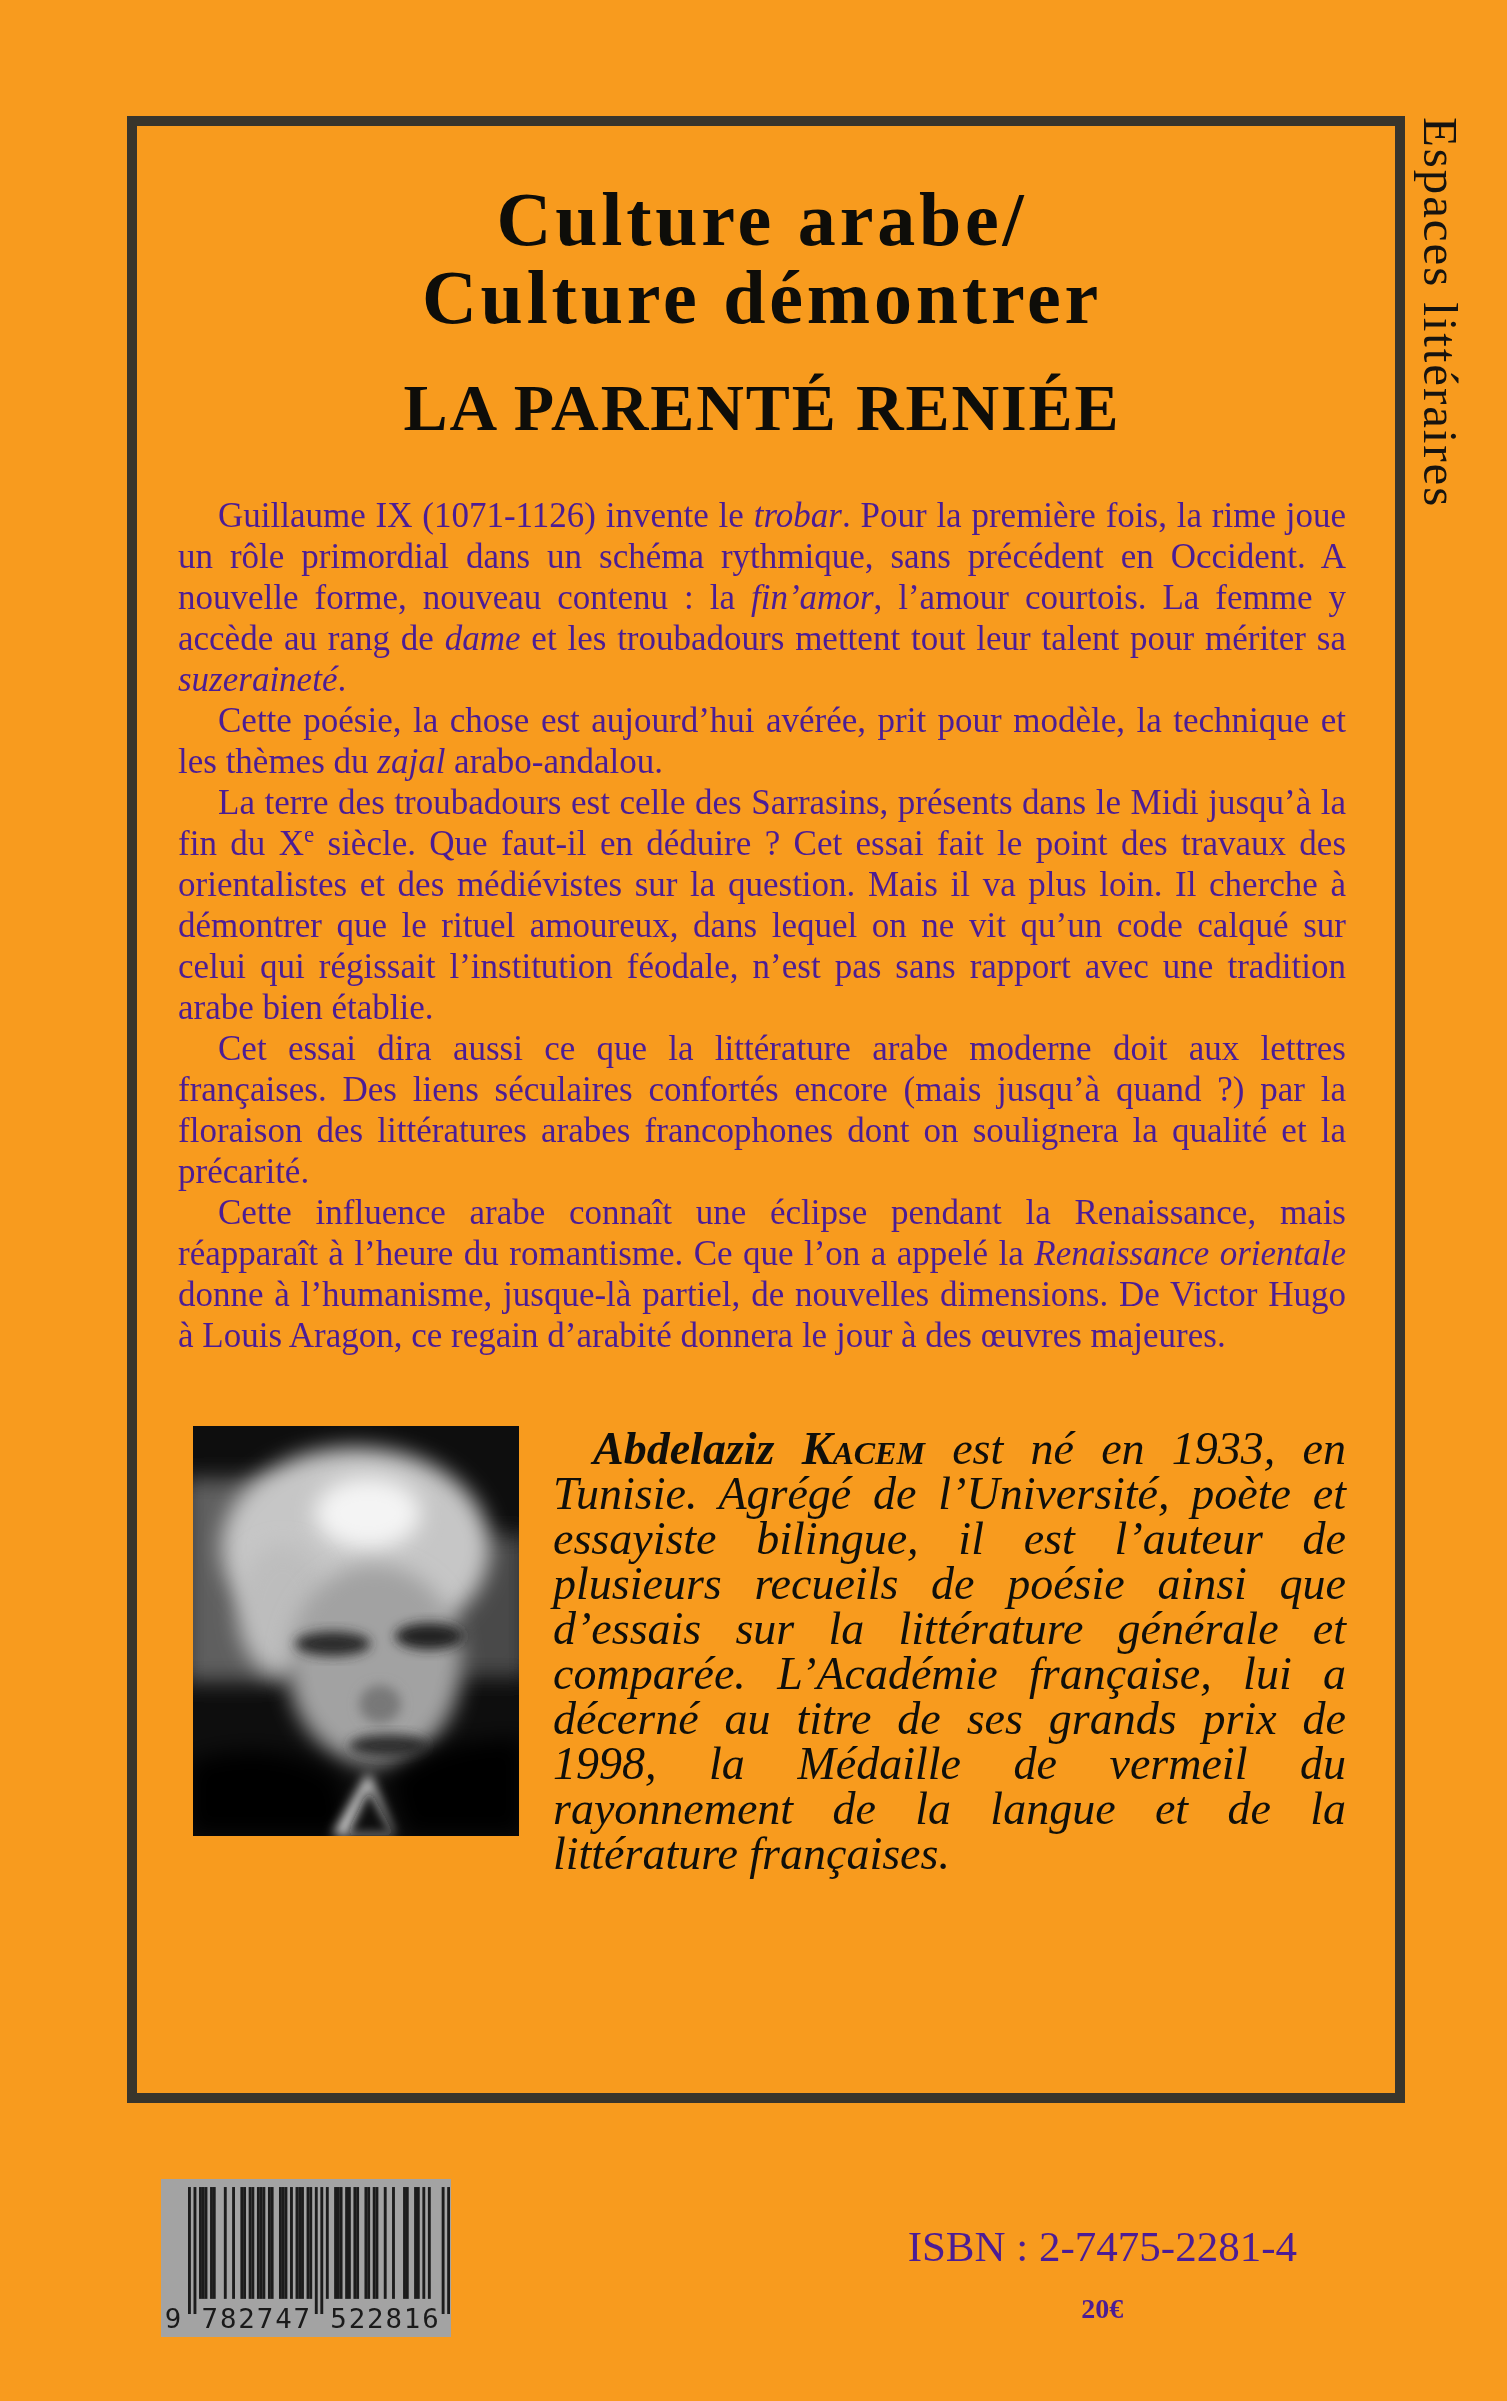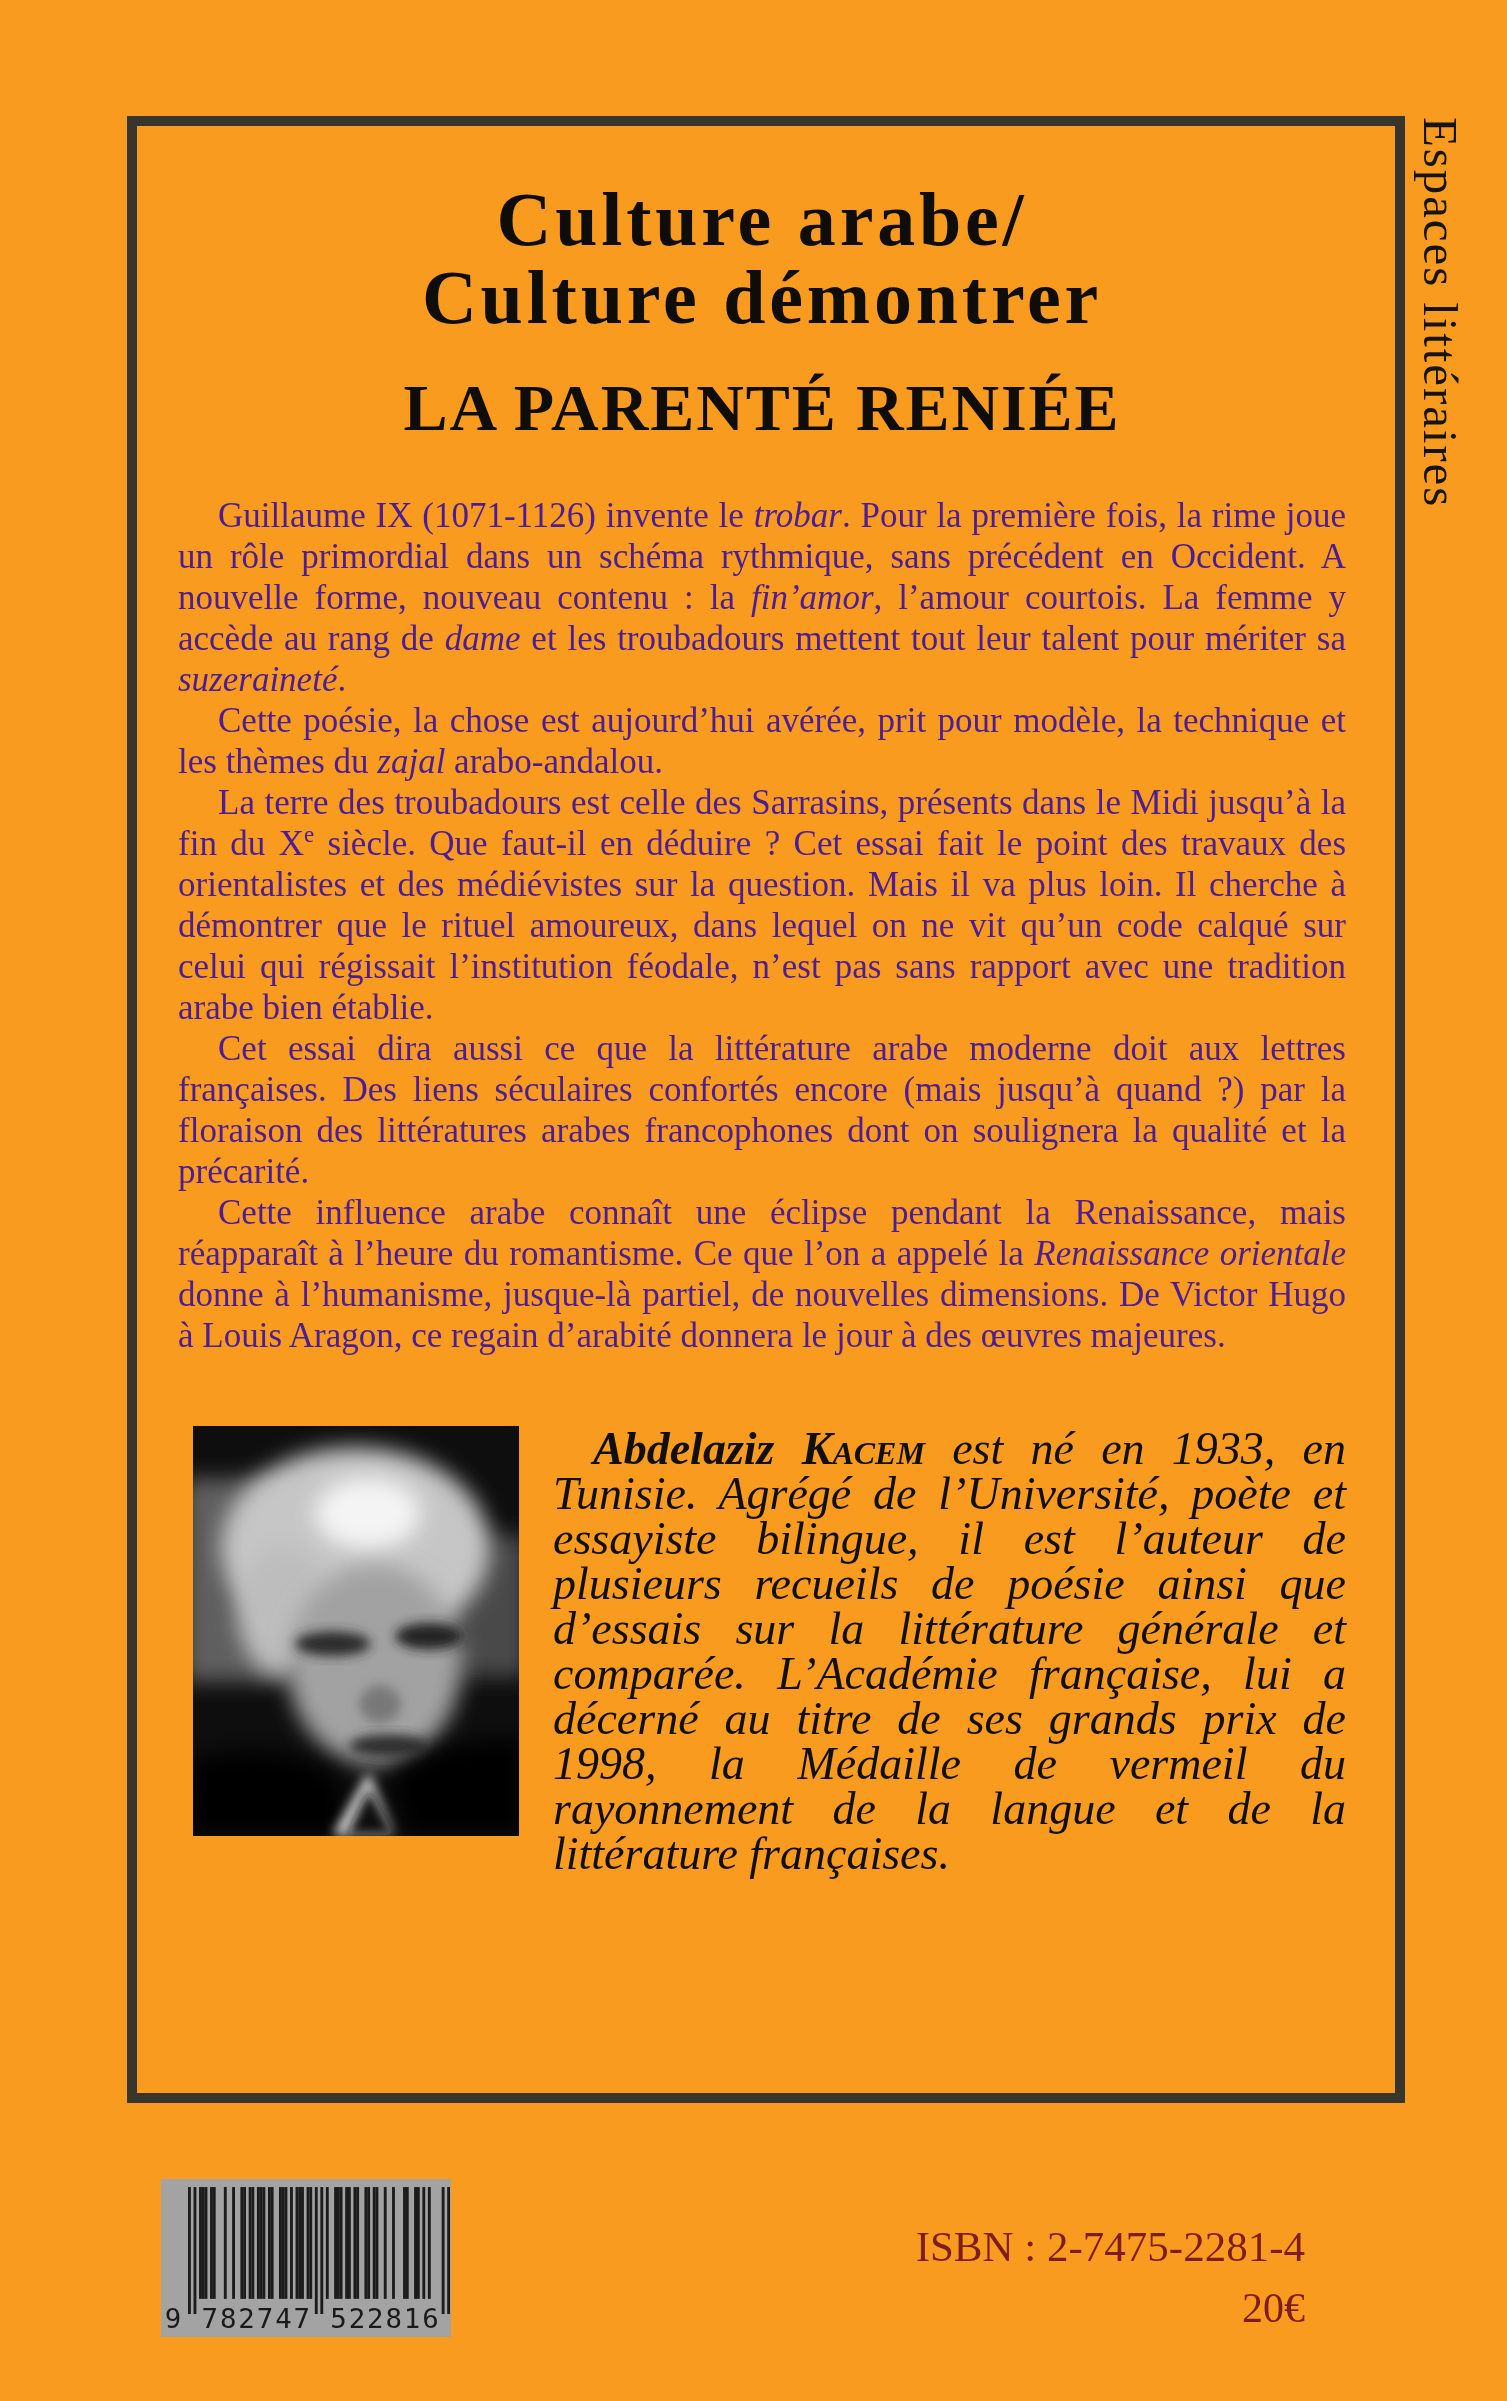--- a/index.html
+++ b/index.html
@@ -62,24 +62,24 @@
     position:absolute;left:161px;top:2179px;width:290px;height:158px;
     background:#a3a3a3;
   }
   .barcode-bars{position:absolute;left:26.5px;top:7.6px;}
   .barcode-digits{
     position:absolute;left:3.8px;bottom:2.8px;width:284px;
     font-family:"DejaVu Sans Mono","Liberation Mono",monospace;
     font-size:27.4px;letter-spacing:1.9px;color:#1a1a1a;white-space:nowrap;
   }
   .isbn-block{
-    position:absolute;right:203px;top:2224px;text-align:right;color:#7f1d1d;
+    position:absolute;right:211px;top:2224px;text-align:center;color:#4c1d95;
   }
   .isbn-line{font-size:43px;line-height:45px;}
-  .price-line{font-size:42px;line-height:45px;margin-top:17px;}
+  .price-line{font-size:28px;line-height:45px;margin-top:17px;font-weight:bold;}
 </style>
 </head>
 <body>
 
 <div class="page">
 
   <div class="collection-label">Espaces littéraires</div>
 
   <div class="frame">
 

